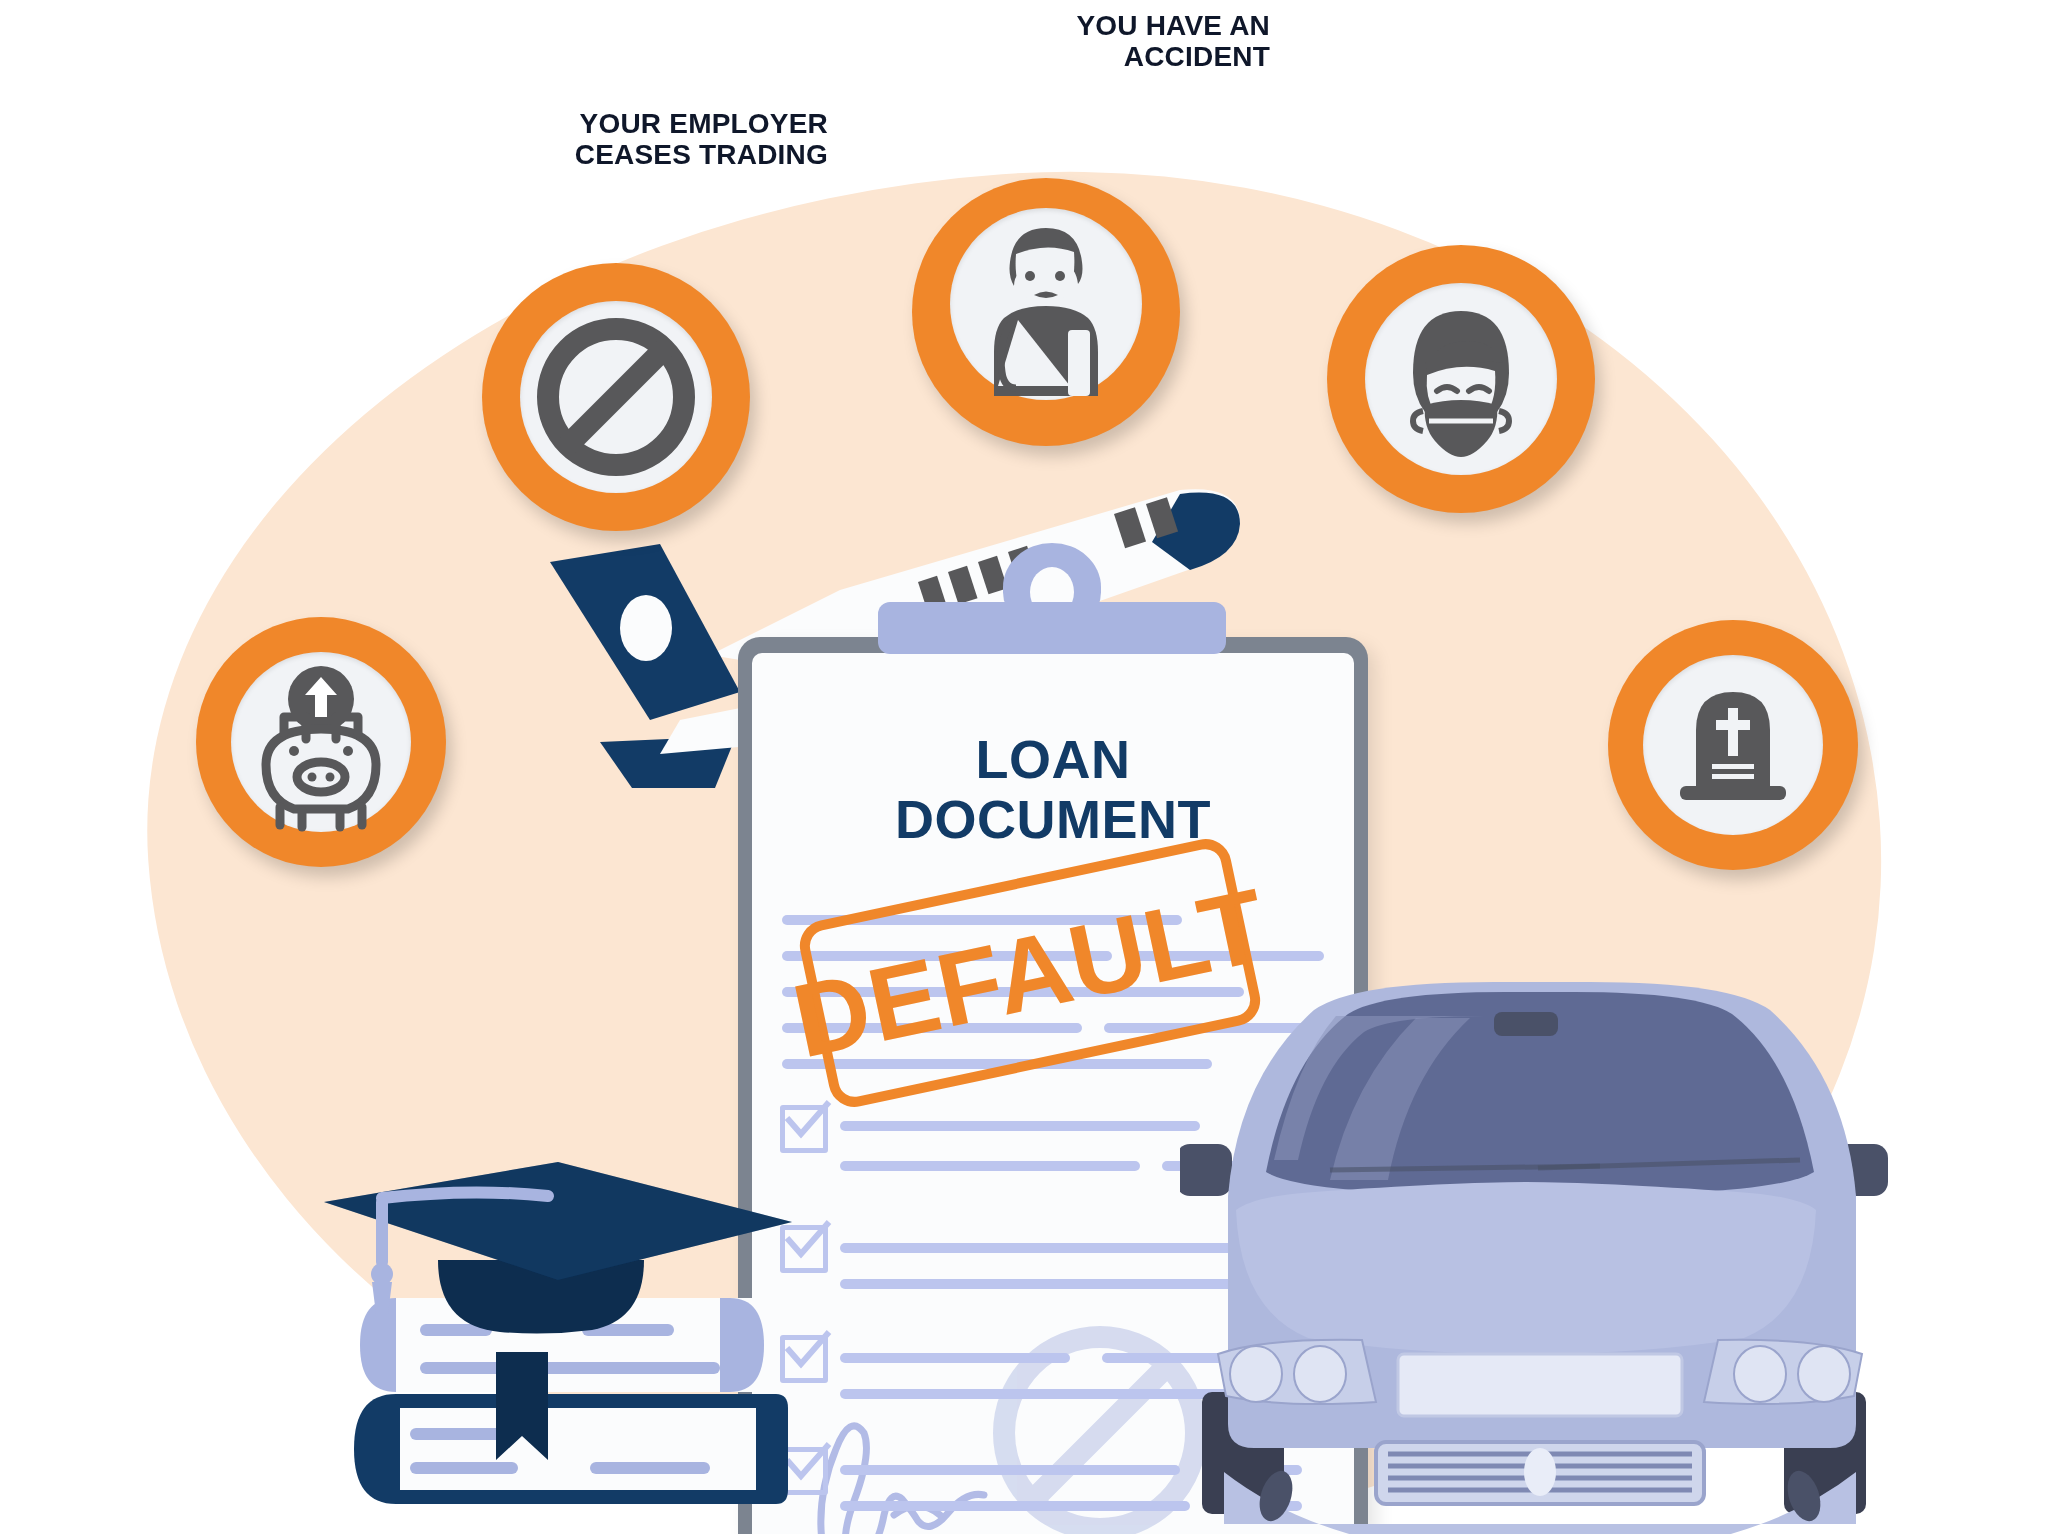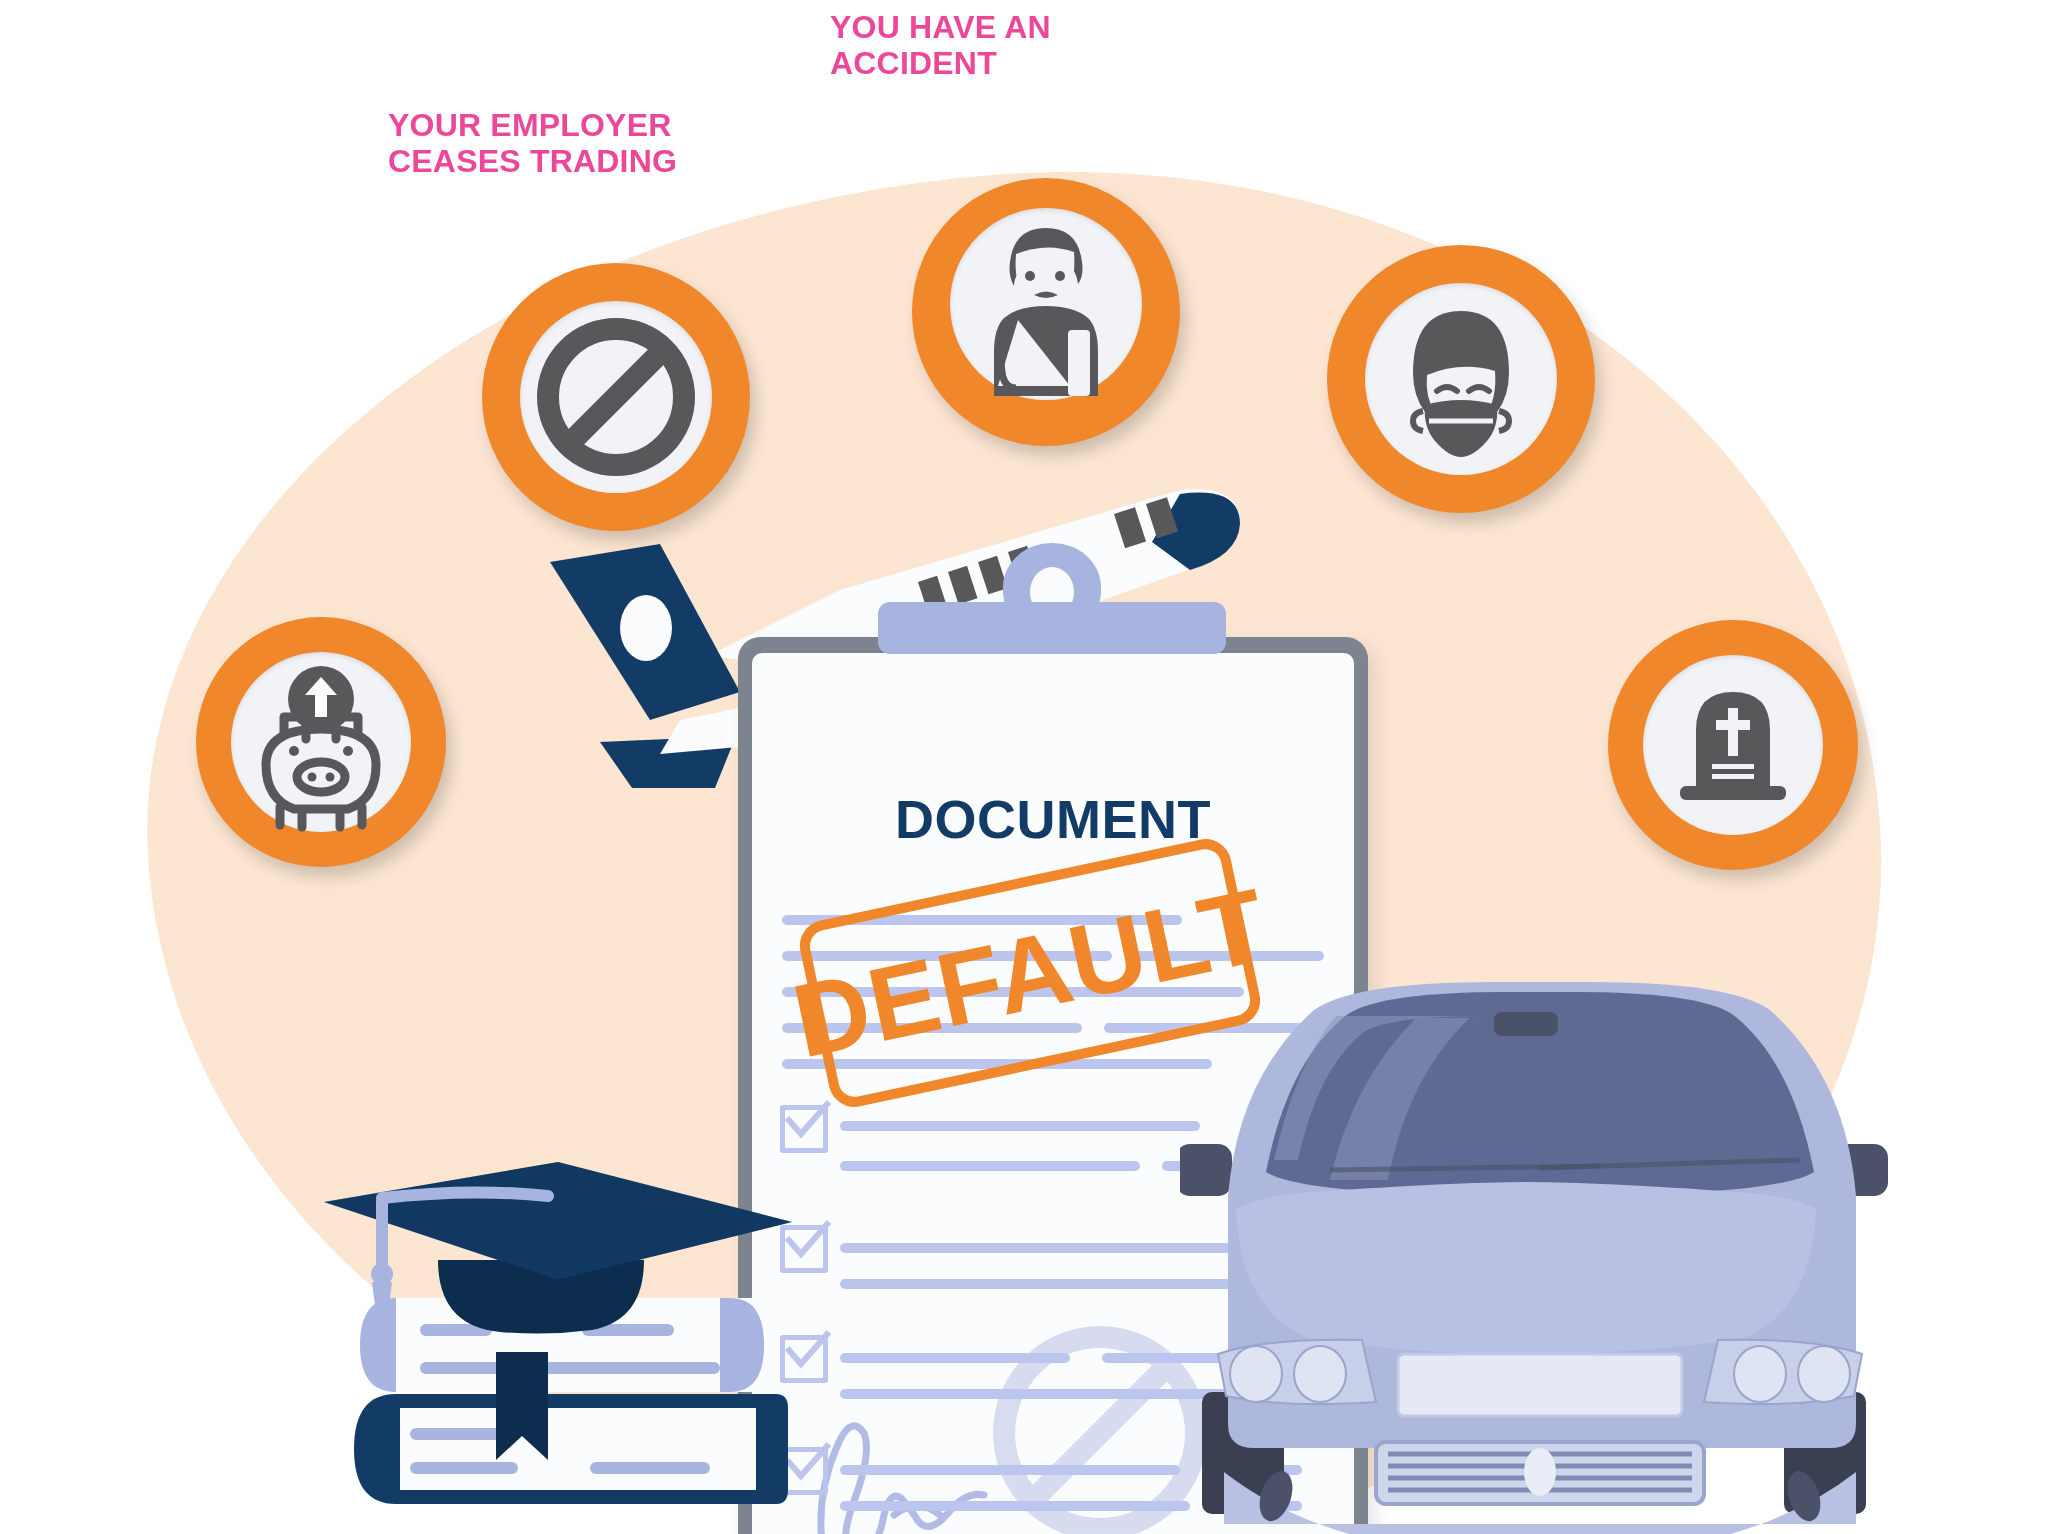--- a/index.html
+++ b/index.html
@@ -24,23 +24,23 @@
   }
   .pin .disc{
     position:absolute;border-radius:50%;
     background:#f1f3f6;
     box-shadow:inset 0 2px 5px rgba(0,0,0,.10);
   }
   .pin .glyph{position:absolute;left:0;top:0;width:100%;height:100%;}
 
   
   .plabel{
-    position:absolute;color:#ec4899;font-weight:bold;
-    text-align:left;line-height:1.12;letter-spacing:.2px;
-    font-size:32px;white-space:pre-line;
+    position:absolute;color:#0f172a;font-weight:bold;
+    text-align:right;line-height:1.12;letter-spacing:.2px;
+    font-size:28px;white-space:pre-line;
   }
 
   
   #clipboard{
     position:absolute;left:738px;top:637px;width:630px;height:897px;
     background:#7c8490;border-radius:22px 22px 0 0;
     box-shadow:8px 8px 18px rgba(0,0,0,.10);
   }
   #paper{
     position:absolute;left:14px;top:16px;width:602px;height:881px;
@@ -121,20 +121,21 @@
         <rect x="438" y="92" width="20" height="34" transform="rotate(-18 438 92)"></rect>
         <rect x="468" y="82" width="20" height="34" transform="rotate(-18 468 82)"></rect>
         <rect x="574" y="44" width="22" height="36" transform="rotate(-18 574 44)"></rect>
         <rect x="606" y="34" width="22" height="36" transform="rotate(-18 606 34)"></rect>
       </g>
     </svg>
   </div>
 
   <div id="clipboard">
     <div id="paper">
+      <div class="doc-title" style="top:78px;">LOAN</div>
       <div class="doc-title" style="top:138px;">DOCUMENT</div>
 
       <svg style="position:absolute;left:200px;top:660px;" width="300" height="240">
         <g fill="none" stroke="#cdd4ec" stroke-width="22" opacity=".8">
           <circle cx="148" cy="120" r="96"></circle>
           <line x1="80" y1="188" x2="216" y2="52"></line>
         </g>
       </svg>
 
       <svg style="position:absolute;left:46px;top:742px;" width="240" height="180">

